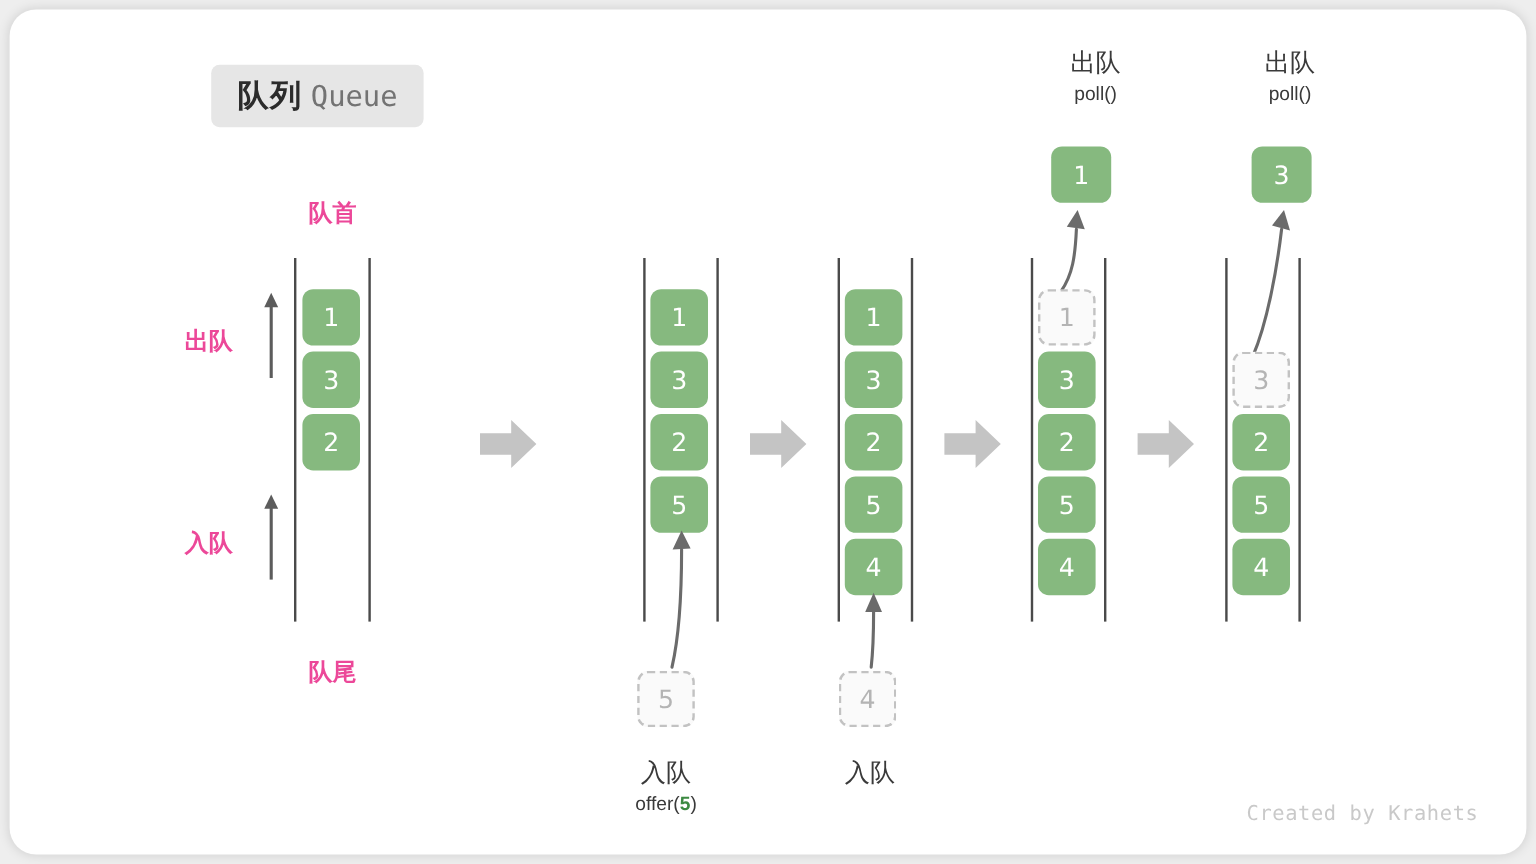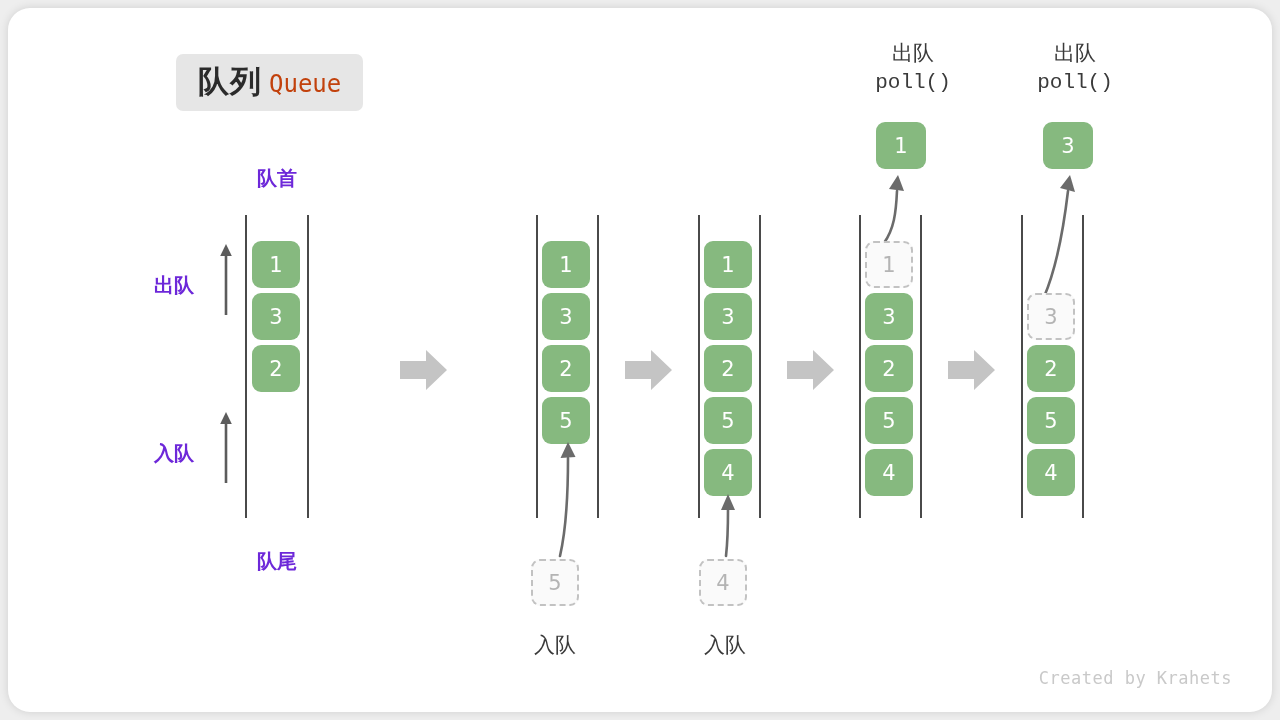--- a/index.html
+++ b/index.html
@@ -31,58 +31,58 @@
     position: absolute;
     left: 168px;
     top: 46px;
     padding: 12px 22px 14px 22px;
     background: #e6e6e6;
     border-radius: 7px;
     white-space: nowrap;
     line-height: 1;
   }
   #title-badge .cn {
-    font-size: 31px;
+    font-size: 26px;
     font-weight: bold;
     color: #2b2b2b;
     letter-spacing: 1px;
   }
   #title-badge .en {
     font-size: 24px;
-    color: #c2410c;
+    color: #737373;
     font-family: "DejaVu Sans Mono", monospace;
     margin-left: 7px;
   }
 
   
   .cap {
     position: absolute;
     font-size: 20px;
     font-weight: bold;
-    color: #6d28d9;
+    color: #ec4899;
     white-space: nowrap;
     line-height: 1;
   }
   .oplabel {
     position: absolute;
     white-space: nowrap;
     line-height: 1.42;
     text-align: center;
     color: #3a3a3a;
   }
   .oplabel .l1 {
     display: block;
     font-size: 21px;
     font-weight: normal;
     font-family: "Liberation Sans", sans-serif;
   }
   .oplabel .l2 {
     display: block;
-    font-size: 21px;
-    font-family: Liberation Mono, monospace;
+    font-size: 16px;
+    font-family: Liberation Sans, sans-serif;
     color: #3a3a3a;
   }
   .oplabel .num { color: #3c8a42; font-weight: bold; }
 
   
   .rail {
     position: absolute;
     width: 2px;
     background: #4a4a4a;
   }
@@ -181,20 +181,21 @@
 
     <div class="cell ghost" style="left:523px; top:551px;">5</div>
     <div style="position:absolute; left:530px; top:432px;">
       <svg width="54" height="118" viewBox="0 0 54 118">
         <path d="M22,116 C28,90 30,48 30,18" stroke="#6b6b6b" stroke-width="2.6" fill="none" stroke-linecap="round"></path>
         <polygon points="30,2 22.5,18 37.5,17" fill="#6b6b6b"></polygon>
       </svg>
     </div>
     <div class="oplabel" style="left:452px; top:622px; width:190px;">
       <span class="l1">入队</span>
+      <span class="l2"><span>offer(</span><span class="num">5</span><span>)</span></span>
     </div>
 
     <div class="steparrow" style="left:617px; top:340px;">
       <svg width="48" height="44" viewBox="0 0 48 44">
         <polygon points="0,13 26,13 26,2 47,22 26,42 26,31 0,31" fill="#c4c4c4"></polygon>
       </svg>
     </div>
 
     <div class="rail" style="left:690px; top:207px; height:303px;"></div>
     <div class="rail" style="left:751px; top:207px; height:303px;"></div>

